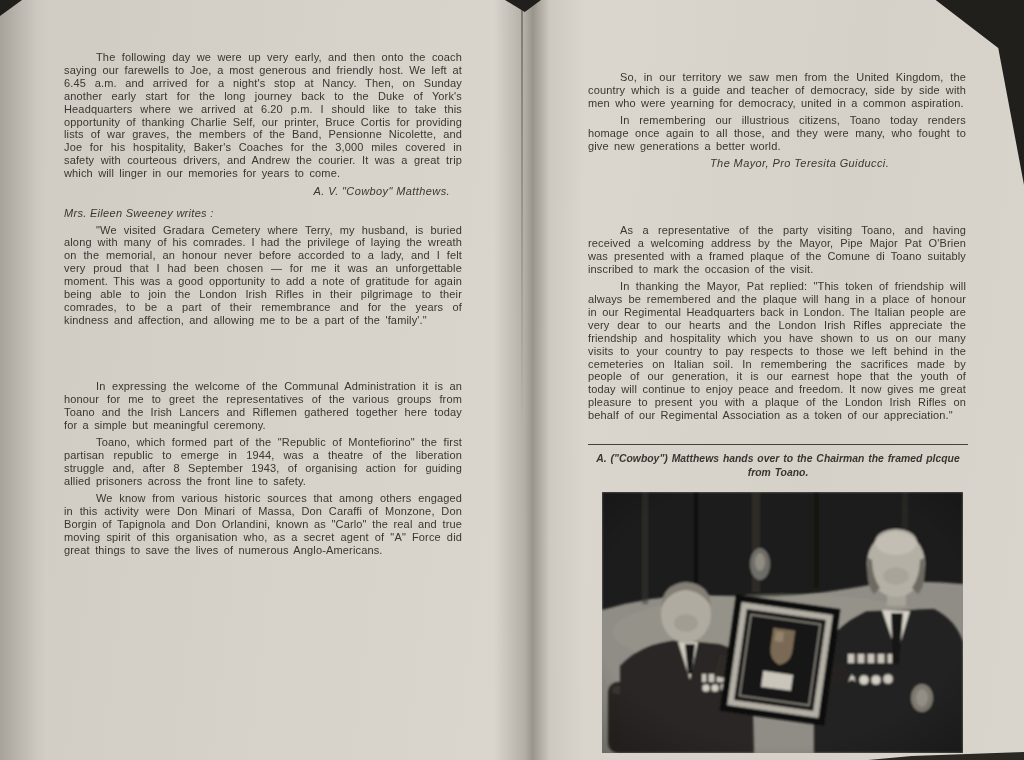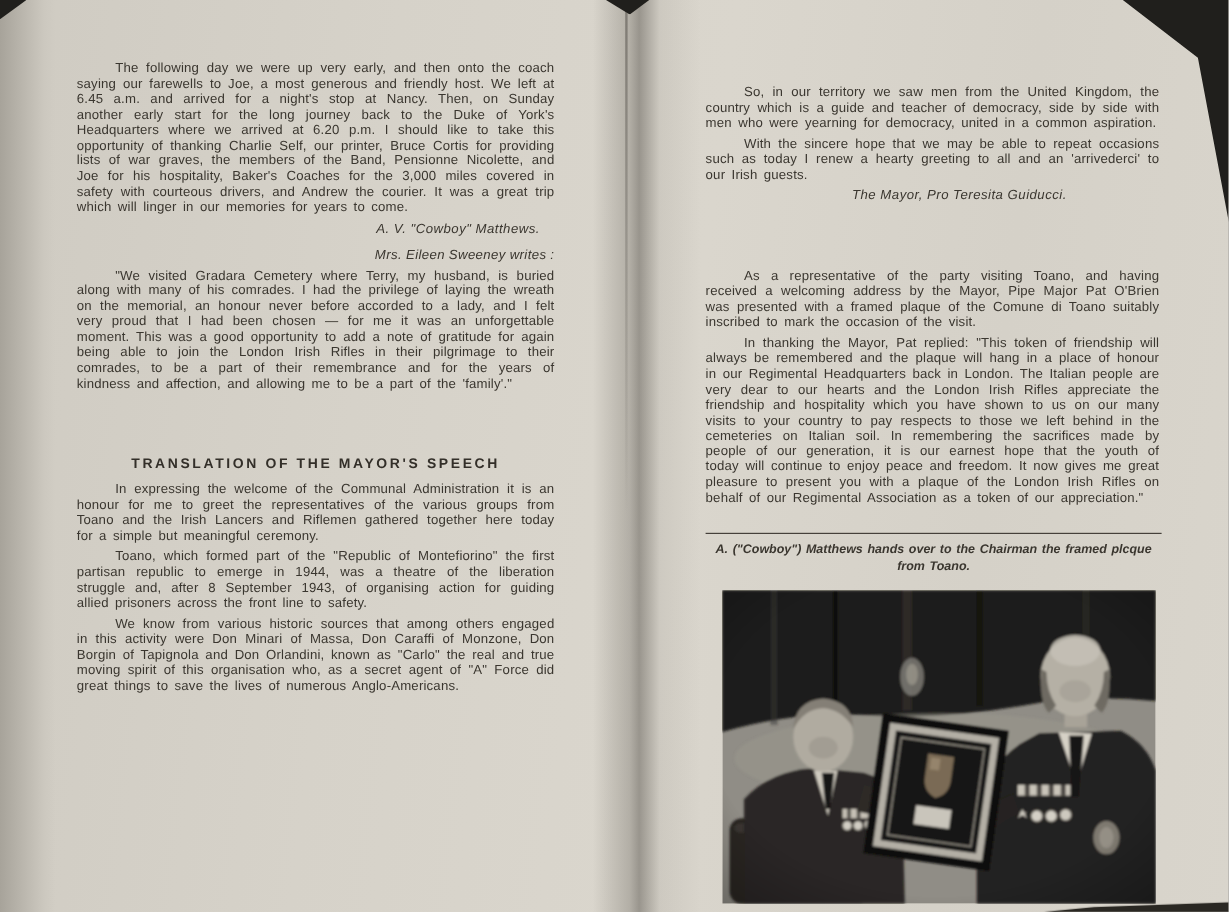--- a/index.html
+++ b/index.html
@@ -1,18 +1,18 @@
 <!DOCTYPE html>
 <html><head>
 <meta charset="utf-8">
 <style>
   html,body { margin:0; padding:0; background:#1d1c1a; }
   .canvas {
     position:relative; width:1024px; height:760px; overflow:hidden;
-    background:#e5e5e5;
+    background:#1d4ed8;
     font-family:"Liberation Sans", sans-serif;
   }
   .spread {
     position:absolute; inset:0;
     background:linear-gradient(97deg,#cfcbc2 0%,#d6d2c9 30%,#dad6cd 55%,#d5d1c8 78%,#d9d5cc 100%);
   }
   .left-edge-strip {
     position:absolute; left:0; top:0; width:46px; height:100%;
     background:linear-gradient(90deg,#a7a39a 0%,#bcb8af 45%,#ccc8bf 80%,rgba(212,208,199,0) 100%);
   }
@@ -36,21 +36,21 @@
   .col-right-a { left:588px; top:71px;  width:378px; }
   .col-right-b { left:588px; top:224px; width:378px; }
   .col-right-c { left:588px; top:441px; width:380px; }
 
   p.body {
     font-size:11px; line-height:12.9px; text-align:justify; text-justify:inter-word;
     margin:0 0 4.5px 0; word-spacing:2.1px; letter-spacing:0.15px; color:#3a362f;
   }
   .ind { text-indent:32px; }
   .sig-right { font-size:11px; font-style:italic; text-align:right; padding-right:12px; margin:1px 0 10px; letter-spacing:0.4px; }
-  .writes { font-size:11px; font-style:italic; margin:0 0 5px; letter-spacing:0.3px;text-align:right; }
+  .writes { font-size:11px; font-style:italic; margin:0 0 5px; letter-spacing:0.3px; }
   .speech-heading {
     font-size:11.6px; font-weight:bold; text-align:center; letter-spacing:2.2px;
     margin:0 0 9px; color:#332f29;
   }
   .mayor-sig { font-size:11px; font-style:italic; padding-left:122px; margin:1px 0 0; letter-spacing:0.4px; }
   .reply-heading { font-size:11.6px; font-weight:bold; margin:0 0 10px; color:#332f29; letter-spacing:0.3px; }
   .reply-heading .caps { letter-spacing:1.7px; }
   .rule { border:0; border-top:1.6px solid #45403a; margin:3px 0 7px; }
   .caption {
     font-size:10.4px; font-style:italic; font-weight:bold; text-align:center;
@@ -69,29 +69,28 @@
     <div class="gutter-crease"></div>
 
     <div class="col col-left-a">
       <p class="body ind">The following day we were up very early, and then onto the coach saying our farewells to Joe, a most generous and friendly host. We left at 6.45 a.m. and arrived for a night's stop at Nancy. Then, on Sunday another early start for the long journey back to the Duke of York's Headquarters where we arrived at 6.20 p.m. I should like to take this opportunity of thanking Charlie Self, our printer, Bruce Cortis for providing lists of war graves, the members of the Band, Pensionne Nicolette, and Joe for his hospitality, Baker's Coaches for the 3,000 miles covered in safety with courteous drivers, and Andrew the courier. It was a great trip which will linger in our memories for years to come.</p>
       <p class="sig-right">A. V. "Cowboy" Matthews.</p>
       <p class="writes">Mrs. Eileen Sweeney writes :</p>
       <p class="body ind">"We visited Gradara Cemetery where Terry, my husband, is buried along with many of his comrades. I had the privilege of laying the wreath on the memorial, an honour never before accorded to a lady, and I felt very proud that I had been chosen — for me it was an unforgettable moment. This was a good opportunity to add a note of gratitude for again being able to join the London Irish Rifles in their pilgrimage to their comrades, to be a part of their remembrance and for the years of kindness and affection, and allowing me to be a part of the 'family'."</p>
     </div>
 
     <div class="col col-left-b">
-      <h2 class="speech-heading">TRANSLATION OF THE MAYOR'S SPEECH</h2>
       <p class="body ind">In expressing the welcome of the Communal Administration it is an honour for me to greet the representatives of the various groups from Toano and the Irish Lancers and Riflemen gathered together here today for a simple but meaningful ceremony.</p>
       <p class="body ind">Toano, which formed part of the "Republic of Montefiorino" the first partisan republic to emerge in 1944, was a theatre of the liberation struggle and, after 8 September 1943, of organising action for guiding allied prisoners across the front line to safety.</p>
       <p class="body ind">We know from various historic sources that among others engaged in this activity were Don Minari of Massa, Don Caraffi of Monzone, Don Borgin of Tapignola and Don Orlandini, known as "Carlo" the real and true moving spirit of this organisation who, as a secret agent of "A" Force did great things to save the lives of numerous Anglo-Americans.</p>
     </div>
 
     <div class="col col-right-a">
       <p class="body ind">So, in our territory we saw men from the United Kingdom, the country which is a guide and teacher of democracy, side by side with men who were yearning for democracy, united in a common aspiration.</p>
-      <p class="body ind">With the sincere hope that we may be able to repeat occasions such as today I renew a hearty greeting to all and an 'arrivederci' to our Irish guests.</p>
+      <p class="body ind">In remembering our illustrious citizens, Toano today renders homage once again to all those, and they were many, who fought to give new generations a better world.</p>
       <p class="mayor-sig">The Mayor, Pro Teresita Guiducci.</p>
     </div>
 
     <div class="col col-right-b">
       <p class="body ind">As a representative of the party visiting Toano, and having received a welcoming address by the Mayor, Pipe Major Pat O'Brien was presented with a framed plaque of the Comune di Toano suitably inscribed to mark the occasion of the visit.</p>
       <p class="body ind">In thanking the Mayor, Pat replied: "This token of friendship will always be remembered and the plaque will hang in a place of honour in our Regimental Headquarters back in London. The Italian people are very dear to our hearts and the London Irish Rifles appreciate the friendship and hospitality which you have shown to us on our many visits to your country to pay respects to those we left behind in the cemeteries on Italian soil. In remembering the sacrifices made by people of our generation, it is our earnest hope that the youth of today will continue to enjoy peace and freedom. It now gives me great pleasure to present you with a plaque of the London Irish Rifles on behalf of our Regimental Association as a token of our appreciation."</p>
     </div>
 
     <div class="col col-right-c">
       <hr class="rule">

